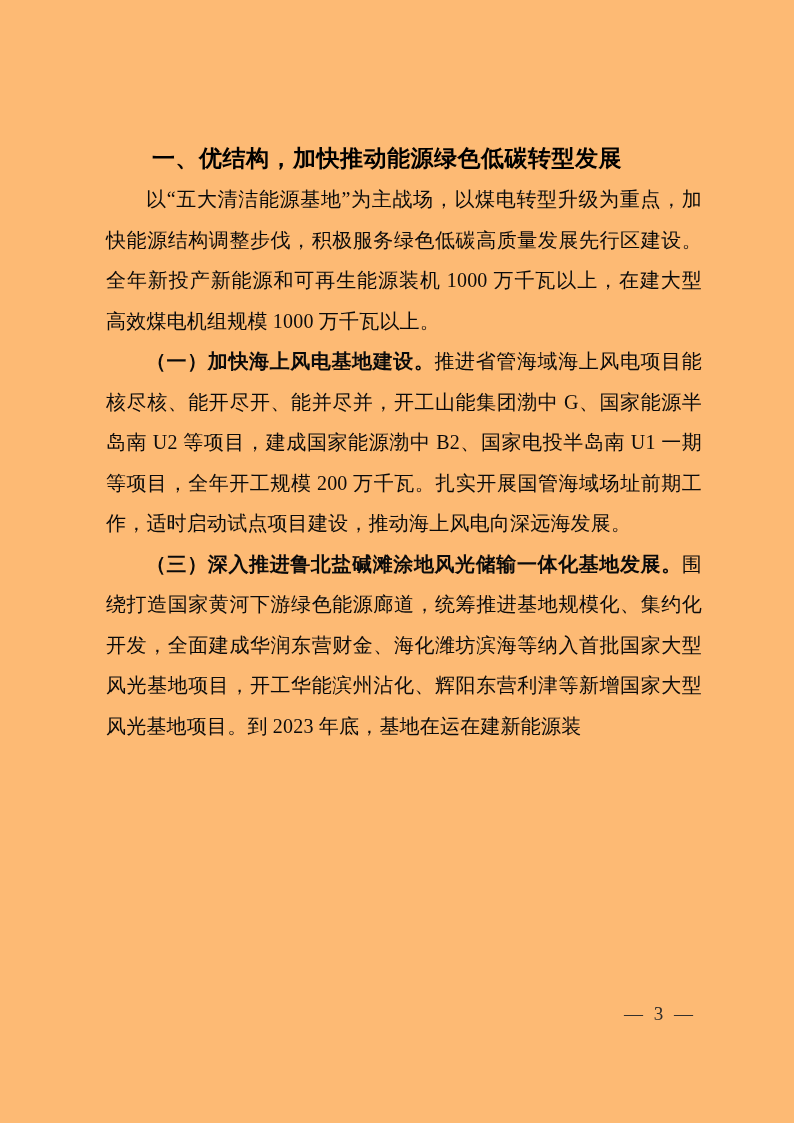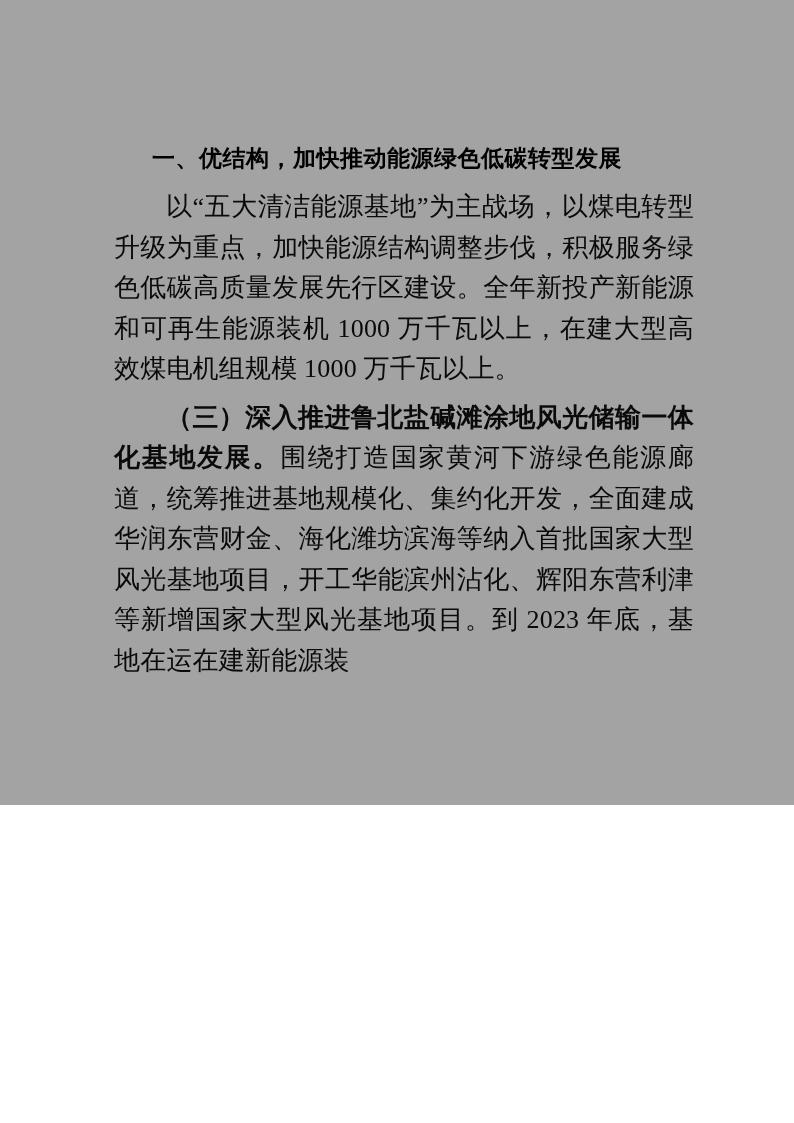--- a/index.html
+++ b/index.html
@@ -3,22 +3,22 @@
 <meta charset="utf-8">
 <style>
   html, body {
     margin: 0;
     padding: 0;
     background: #ffffff;
   }
   .page {
     position: relative;
     width: 794px;
-    height: 805px;
-    background: #a3a3a3;
+    height: 1123px;
+    background: #fdba74;
     overflow: hidden;
     color: #000000;
     font-family: "Liberation Serif", "DejaVu Serif", serif;
   }
   .content {
     position: absolute;
     left: 106px;
     top: 138px;
     width: 596px;
   }
@@ -26,22 +26,22 @@
     margin: 0;
     font-family: "Liberation Sans", "DejaVu Sans", sans-serif;
     font-weight: 700;
     font-size: 23px;
     line-height: 41px;
     text-indent: 2em;
     letter-spacing: 0.5px;
     color: #000000;
   }
   .para {
-    margin: 8px;
-    font-size: 26px;
+    margin: 0;
+    font-size: 20px;
     line-height: 40.5px;
     text-indent: 2em;
     text-align: justify;
     text-justify: inter-character;
     letter-spacing: 0.2px;
     color: #0a0a0a;
   }
   .para .lead {
     font-weight: 700;
   }
@@ -58,19 +58,20 @@
 </style>
 </head>
 <body>
 
 <div class="page">
   <div class="content">
     <h1 class="heading">一、优结构，加快推动能源绿色低碳转型发展</h1>
 
     <p class="para"><span class="lead"></span><span>以“五大清洁能源基地”为主战场，以煤电转型升级为重点，加快能源结构调整步伐，积极服务绿色低碳高质量发展先行区建设。全年新投产新能源和可再生能源装机 1000 万千瓦以上，在建大型高效煤电机组规模 1000 万千瓦以上。</span></p>
 
+    <p class="para"><span class="lead">（一）加快海上风电基地建设。</span><span>推进省管海域海上风电项目能核尽核、能开尽开、能并尽并，开工山能集团渤中 G、国家能源半岛南 U2 等项目，建成国家能源渤中 B2、国家电投半岛南 U1 一期等项目，全年开工规模 200 万千瓦。扎实开展国管海域场址前期工作，适时启动试点项目建设，推动海上风电向深远海发展。</span></p>
 
 
     <p class="para"><span class="lead">（三）深入推进鲁北盐碱滩涂地风光储输一体化基地发展。</span><span>围绕打造国家黄河下游绿色能源廊道，统筹推进基地规模化、集约化开发，全面建成华润东营财金、海化潍坊滨海等纳入首批国家大型风光基地项目，开工华能滨州沾化、辉阳东营利津等新增国家大型风光基地项目。到 2023 年底，基地在运在建新能源装</span></p>
   </div>
 
   <div class="page-number">— 3 —</div>
 </div>
 
 </body></html>

